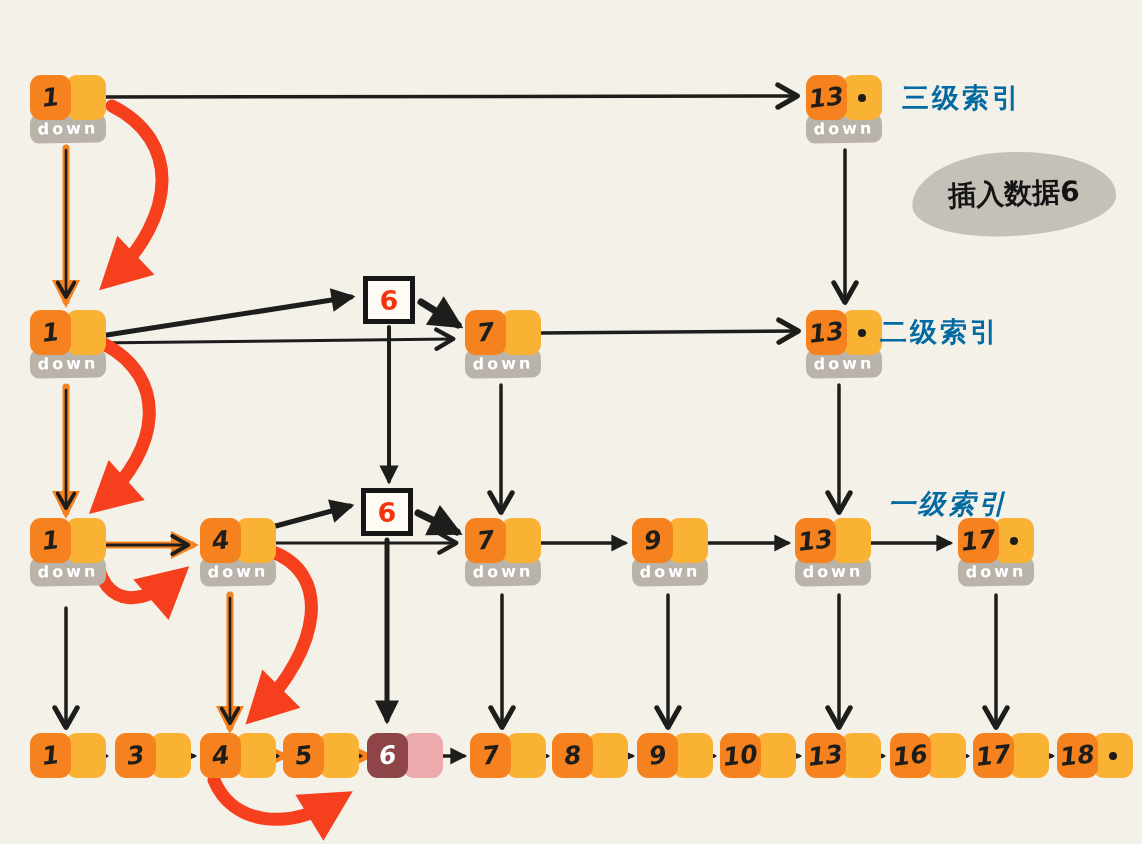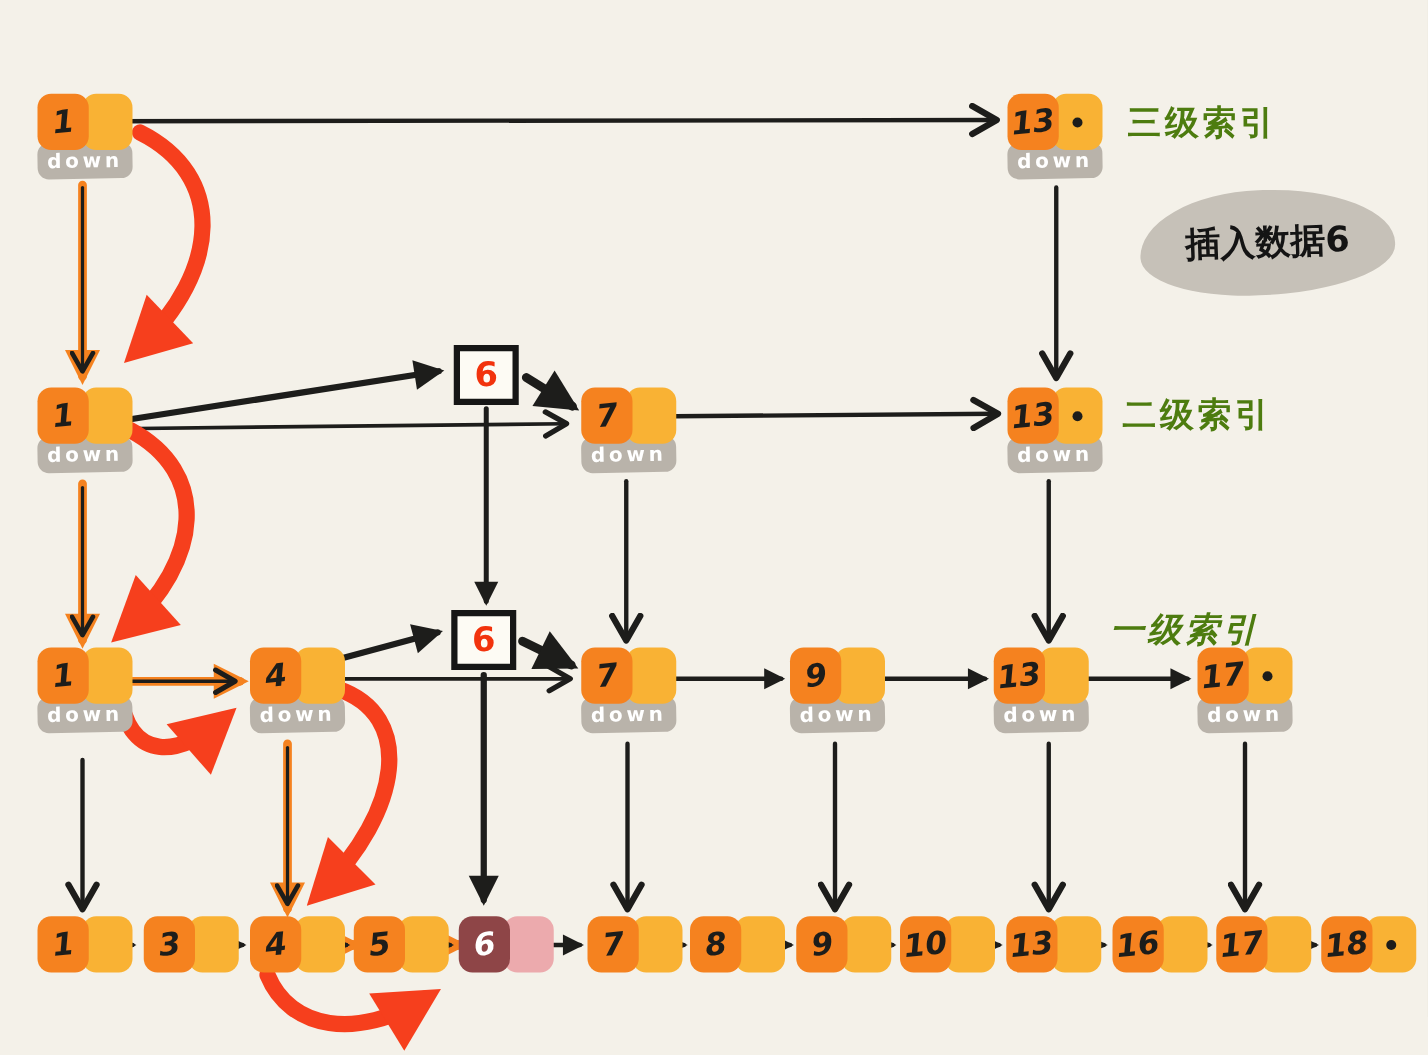--- a/index.html
+++ b/index.html
@@ -12,21 +12,21 @@
   .value-cell span{display:inline-block;transform:rotate(-6deg);font-style:italic;}
   .pointer-cell{width:40px;margin-left:-5px;background:#f9b234;z-index:1;}
   .dot{width:8px;height:8px;border-radius:50%;background:#1d1d1b;}
   .node.inserted .value-cell{background:#8e4547;color:#fff;}
   .node.inserted .pointer-cell{background:#ecaaad;}
   .down-pill{width:76px;height:29px;margin-top:-6px;background:#b9b3aa;border-radius:9px;
     color:#fff;font-size:16px;font-weight:700;letter-spacing:3px;display:flex;
     align-items:center;justify-content:center;z-index:0;transform:rotate(-1deg);}
   .insert-box{position:absolute;width:42px;height:38px;border:5px solid #161616;background:#fdfbf4;
     color:#f2330d;font-size:27px;font-weight:700;display:flex;align-items:center;justify-content:center;z-index:2;}
-  .level-label{position:absolute;color:#4d7c0f;font-size:27px;font-weight:700;letter-spacing:3px;z-index:2;white-space:nowrap;}
+  .level-label{position:absolute;color:#0369a1;font-size:27px;font-weight:700;letter-spacing:3px;z-index:2;white-space:nowrap;}
   .note-blob{position:absolute;left:912px;top:152px;width:204px;height:84px;background:#c6c1b8;
     border-radius:48% 52% 55% 45% / 62% 55% 45% 40%;transform:rotate(-2deg);
     display:flex;align-items:center;justify-content:center;color:#141414;font-size:28px;font-weight:700;z-index:2;}
 </style>
 </head>
 <body>
 
 <div class="canvas">
 
   <svg class="arrows" width="1142" height="844" viewBox="0 0 1142 844">
@@ -141,21 +141,21 @@
       </div>
       <div class="node" style="left: 806px; top: 310px;">
         <div class="cell value-cell">
           <span>13</span>
         </div>
         <div class="cell pointer-cell">
           <div class="dot"></div>
         </div>
         <div class="down-pill">down</div>
       </div>
-      <div class="level-label" style="left: 898px; top: 314px;">二级索引</div>
+      <div class="level-label" style="left: 880px; top: 314px;">二级索引</div>
       <div class="insert-box" style="left: 363px; top: 276px;">6</div>
       <div class="node" style="left: 30px; top: 518px;">
         <div class="cell value-cell">
           <span>1</span>
         </div>
         <div class="cell pointer-cell"></div>
         <div class="down-pill">down</div>
       </div>
       <div class="node" style="left: 200px; top: 518px;">
         <div class="cell value-cell">

